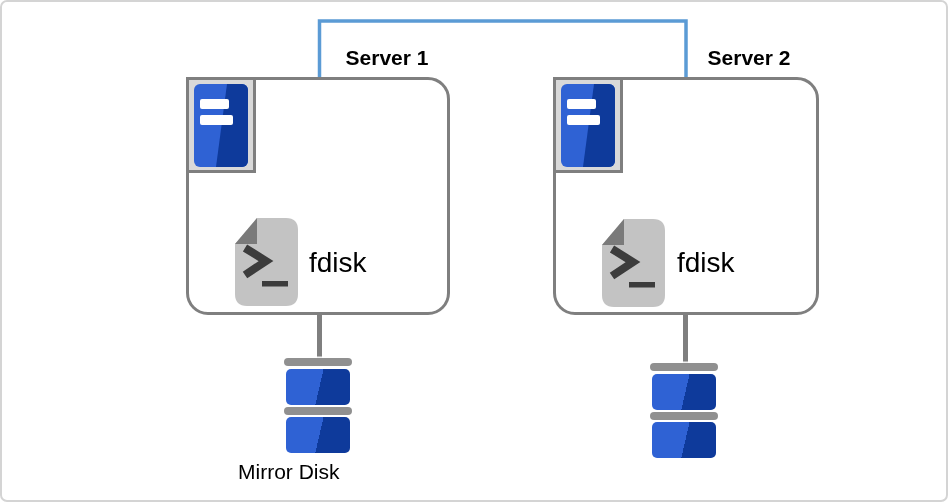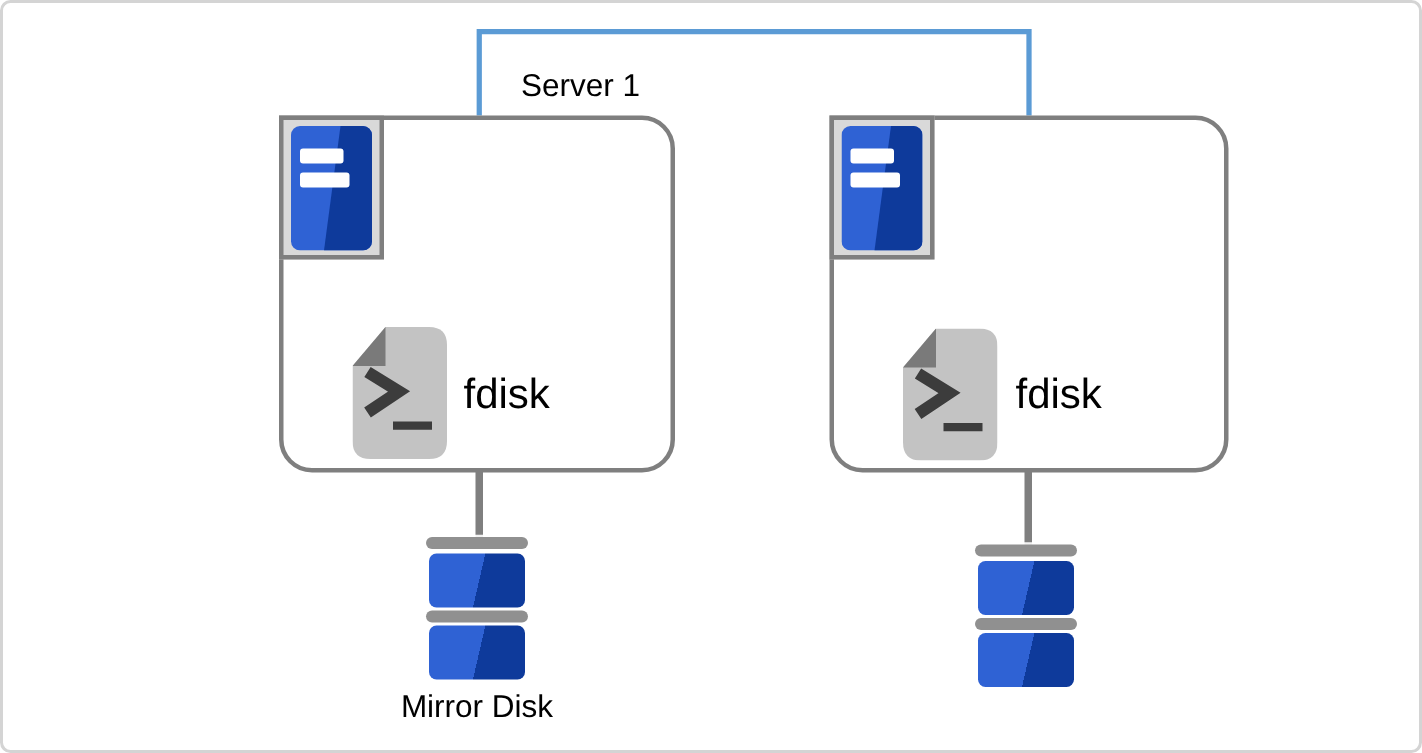--- a/index.html
+++ b/index.html
@@ -2,21 +2,21 @@
 <html><head>
 <meta charset="utf-8">
 <style>
   html,body{margin:0;padding:0;background:#fff;}
   .canvas{
     position:relative;width:948px;height:502px;box-sizing:border-box;
     border:2px solid #d4d4d4;border-radius:7px;background:#ffffff;
     font-family:"Liberation Sans", sans-serif;color:#000;overflow:hidden;
   }
   .wire{position:absolute;left:0;top:0;width:948px;height:502px;pointer-events:none;}
-  .node-label{position:absolute;font-size:21px;line-height:24px;text-align:center;white-space:nowrap;}
+  .node-label{position:absolute;font-size:21px;line-height:24px;text-align:center;white-space:nowrap;font-weight:bold;}
   .server-box{
     position:absolute;box-sizing:border-box;border:3px solid #7f7f7f;background:#fff;
     border-radius:0 22px 22px 22px;
   }
   .icon-tray{
     position:absolute;box-sizing:border-box;width:70px;height:96px;
     border:3px solid #7f7f7f;background:#d9d9d9;
     display:flex;align-items:center;justify-content:center;
   }
   .doc-icon{position:absolute;width:63px;height:88px;}
@@ -25,32 +25,33 @@
   .disk{position:absolute;width:68px;height:95px;}
   .disk .platter-bar{
     position:absolute;left:0;width:68px;height:8px;background:#909090;border-radius:4px;
     box-shadow:0 0 0 1.5px rgba(255,255,255,.9);
   }
   .disk .platter-body{
     position:absolute;left:2px;width:64px;height:36px;border-radius:5px;
     background:linear-gradient(103deg,#2f62d4 52%,#0e3a9b 52%);
     box-shadow:0 0 0 1.5px rgba(255,255,255,.9);
   }
-  .disk-label{position:absolute;font-size:21px;line-height:24px;text-align:center;white-space:nowrap;}
+  .disk-label{position:absolute;font-size:21px;line-height:24px;text-align:left;white-space:nowrap;}
 </style>
 </head>
 <body>
 
 <div class="canvas">
 
   <svg class="wire" viewBox="0 0 948 502">
     <polyline points="317.5,75 317.5,19 684,19 684,75" fill="none" stroke="#5b9bd5" stroke-width="3.5"></polyline>
   </svg>
 
   <div class="node-label" style="left:325px;top:44px;width:120px;">Server 1</div>
+  <div class="node-label" style="left:687px;top:44px;width:120px;">Server 2</div>
 
   <div class="server-box" style="left:184px;top:75px;width:264px;height:238px;"></div>
 
   <div class="server-box" style="left:551px;top:75px;width:266px;height:238px;"></div>
 
   <div class="icon-tray" style="left:184px;top:75px;">
     <svg width="54" height="83" viewBox="0 0 54 83">
       <defs>
           <clipPath id="twr1">
             <rect x="0" y="0" width="54" height="83" rx="6"></rect>

